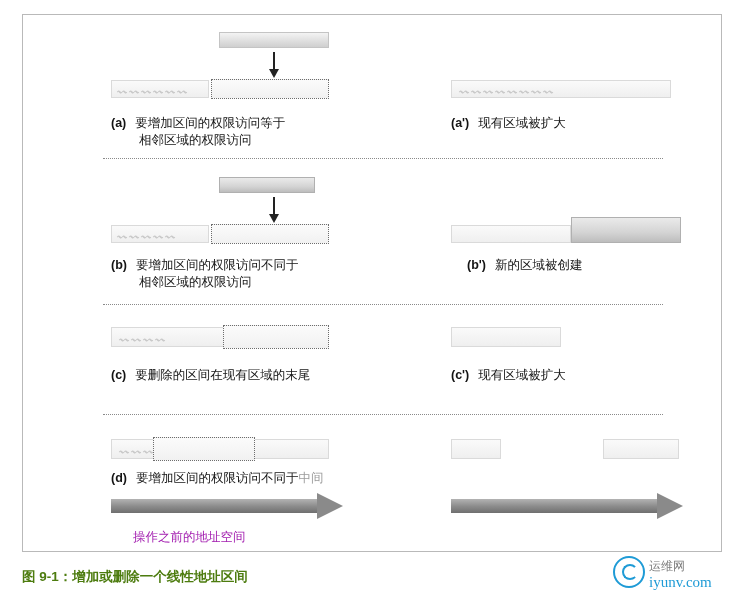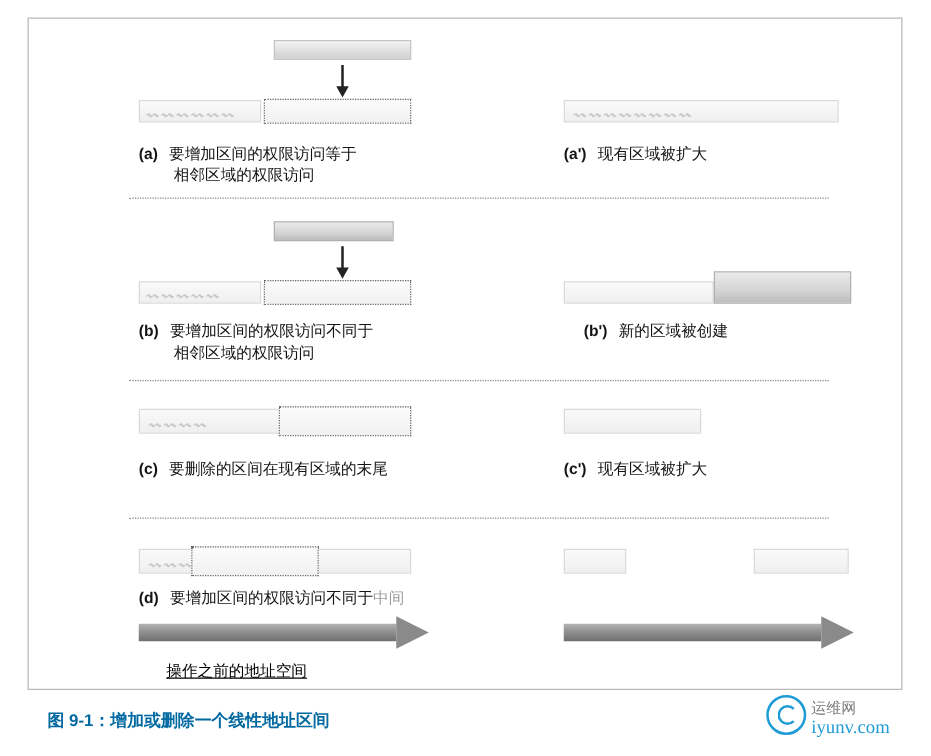--- a/index.html
+++ b/index.html
@@ -127,33 +127,32 @@
     width: 0;
     height: 0;
     border-top: 13px solid transparent;
     border-bottom: 13px solid transparent;
     border-left: 26px solid #8a8a8a;
   }
 
   .axis-label {
     position: absolute;
     font-size: 12.5px;
-    color: #000000;
-    white-space: nowrap;
-    text-decoration: underline;
+    color: #a21caf;
+    white-space: nowrap;
   }
 
   
   #fig-caption {
     position: absolute;
-    left: 38px;
+    left: 22px;
     top: 568px;
     font-size: 13.5px;
     font-weight: bold;
-    color: #0369a1;
+    color: #4d7c0f;
     white-space: nowrap;
   }
 
   
   #watermark {
     position: absolute;
     right: 14px;
     top: 556px;
     width: 118px;
     height: 40px;

